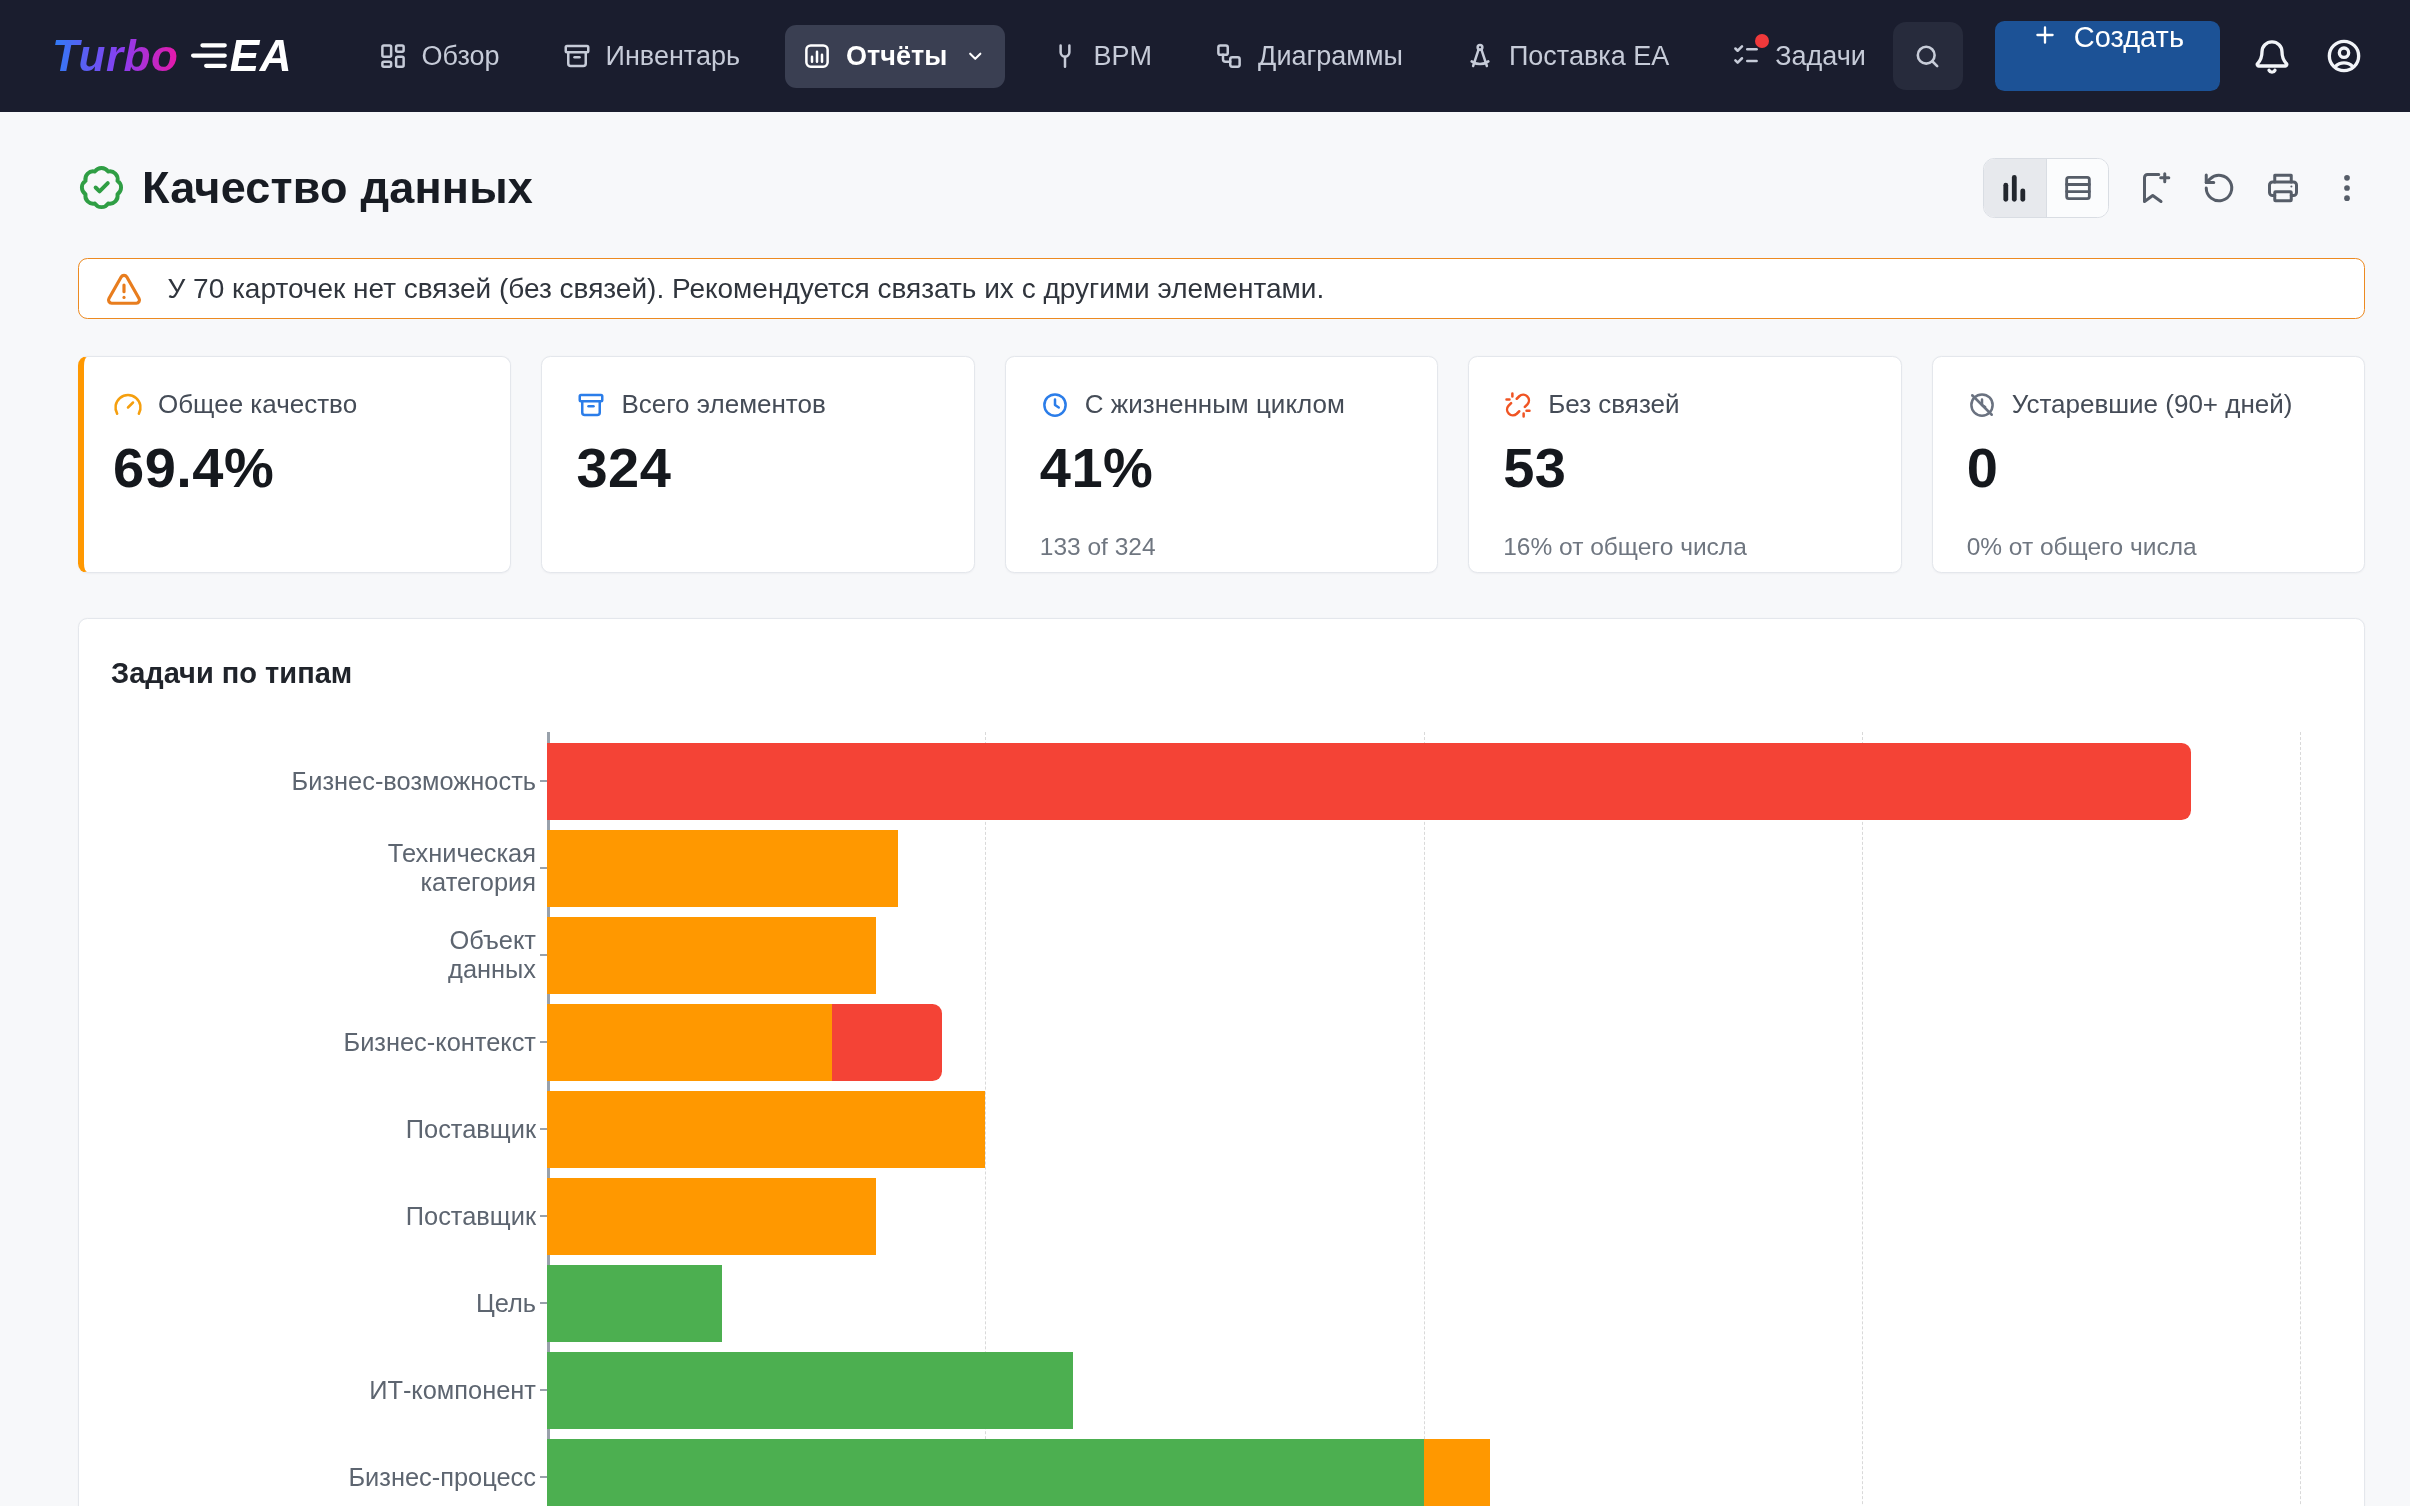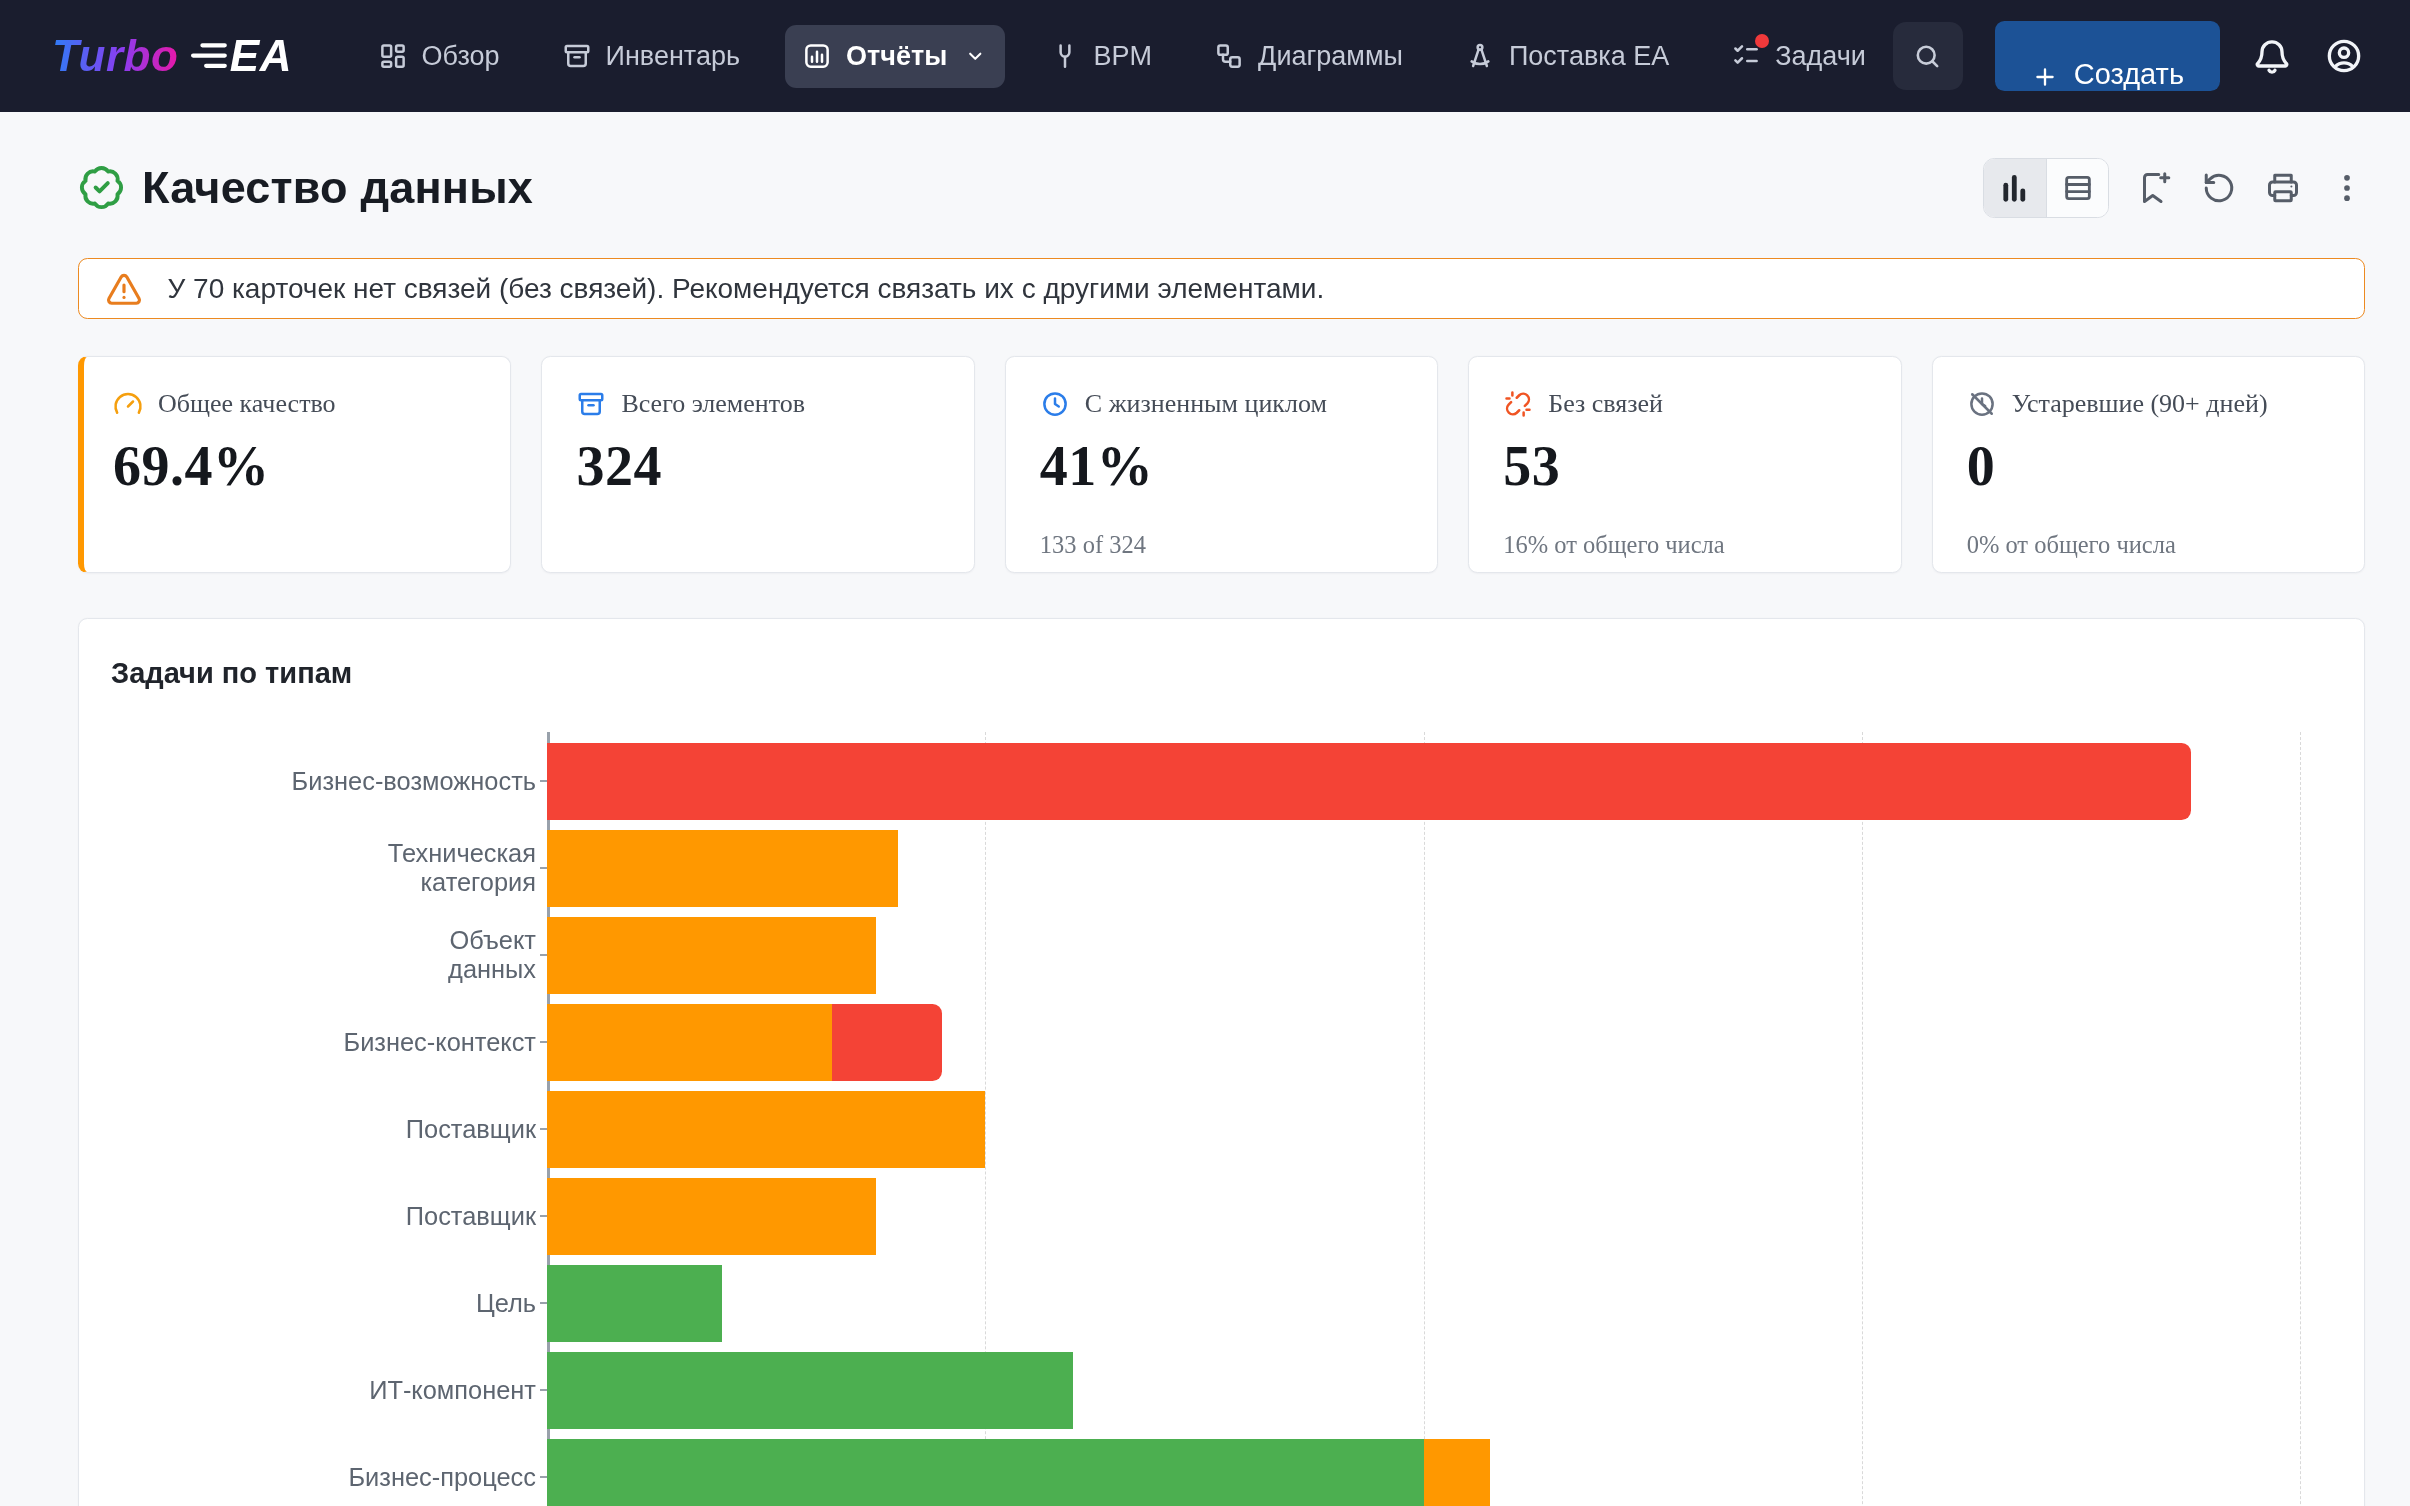--- a/index.html
+++ b/index.html
@@ -36,21 +36,21 @@
     border-radius:50%; background:#f0393b;
   }
   .nav-right { display:flex; align-items:center; gap:32px; }
   .nav-search {
     width:70px; height:68px; border:none; border-radius:13px; background:#272b3c;
     display:flex; align-items:center; justify-content:center; cursor:pointer; color:#c7ccd8;
   }
   .nav-search .ic { width:31px; height:31px; }
   .create-btn {
     height:70px; border:none; border-radius:9.4px; background:#1c5296; color:#ffffff;
-    font-family:inherit; font-size:29px; font-weight:500; display:flex; align-items:flex-end;
+    font-family:inherit; font-size:29px; font-weight:500; display:flex; align-items:flex-start;
     gap:15px; padding:0 36px; cursor:pointer;
   }
   .create-btn .ic { width:28px; height:28px; }
   .round-icon-btn { background:none; border:none; color:#f2f4f8; cursor:pointer; display:flex; }
   .round-icon-btn .ic { width:40px; height:40px; }
   
   .content { padding:36px 46px 0 78px; }
   .page-head { display:flex; align-items:center; height:79px; }
   .badge-ic { width:47px; height:47px; color:#2f9e44; margin-right:17px; display:flex; }
   .badge-ic .ic { width:47px; height:47px; }
@@ -74,21 +74,21 @@
     margin-top:31px; height:61px; background:#ffffff; border:1.9px solid #ec8a21;
     border-radius:9.4px; display:flex; align-items:center; padding:0 26px; gap:24.5px;
   }
   .banner .warn { color:#e87d1e; display:flex; }
   .banner .ic { width:38px; height:38px; }
   .banner-text { font-size:28px; color:#30353d; }
   
   .cards { margin-top:37px; display:flex; gap:30px; }
   .card {
     flex:1; height:217px; background:#ffffff; border:0.9px solid #e4e7ec;
-    border-radius:9.4px; padding:32px 34px; box-shadow:0 0.9px 1.9px rgba(16,24,40,.04);font-family:Liberation Serif, serif;
+    border-radius:9.4px; padding:32px 34px; box-shadow:0 0.9px 1.9px rgba(16,24,40,.04);
   }
   .card.accent { border-left-width:6.6px; border-left-style:solid; padding-left:29px; }
   .card-head { display:flex; align-items:center; gap:15px; }
   .card-head .ic { width:30px; height:30px; }
   .card-label { font-size:26px; font-weight:500; color:#454c57; }
   .card-value { margin-top:15px; font-size:56px; font-weight:800; color:#15181d; letter-spacing:0.5px; }
   .card-sub { margin-top:33px; font-size:24.5px; color:#6f7680; }
   
   .chart-card {
     position:relative; margin-top:45px; height:1017px; background:#ffffff;

